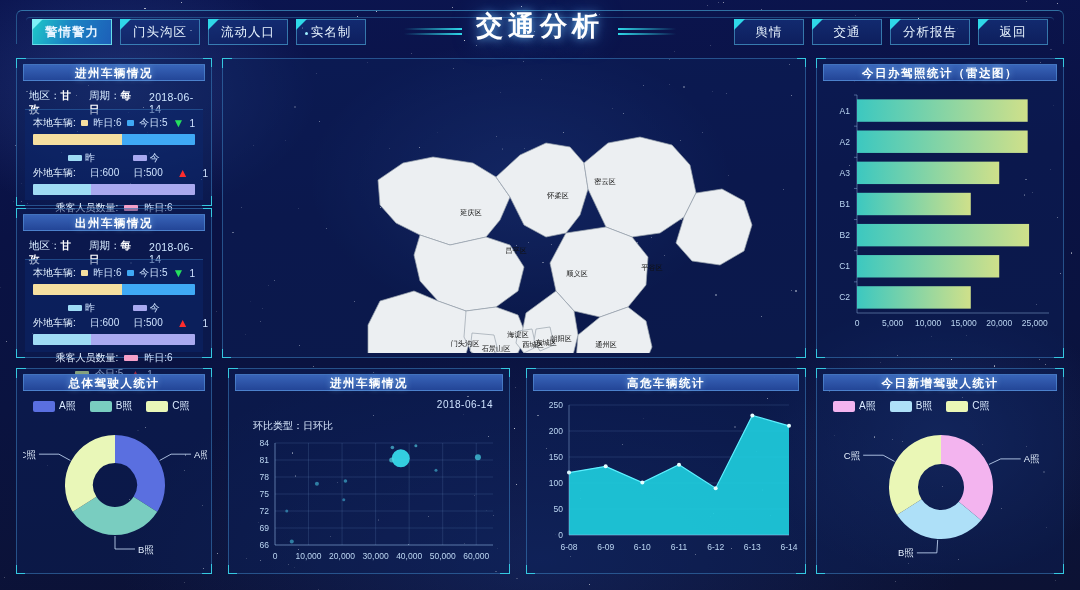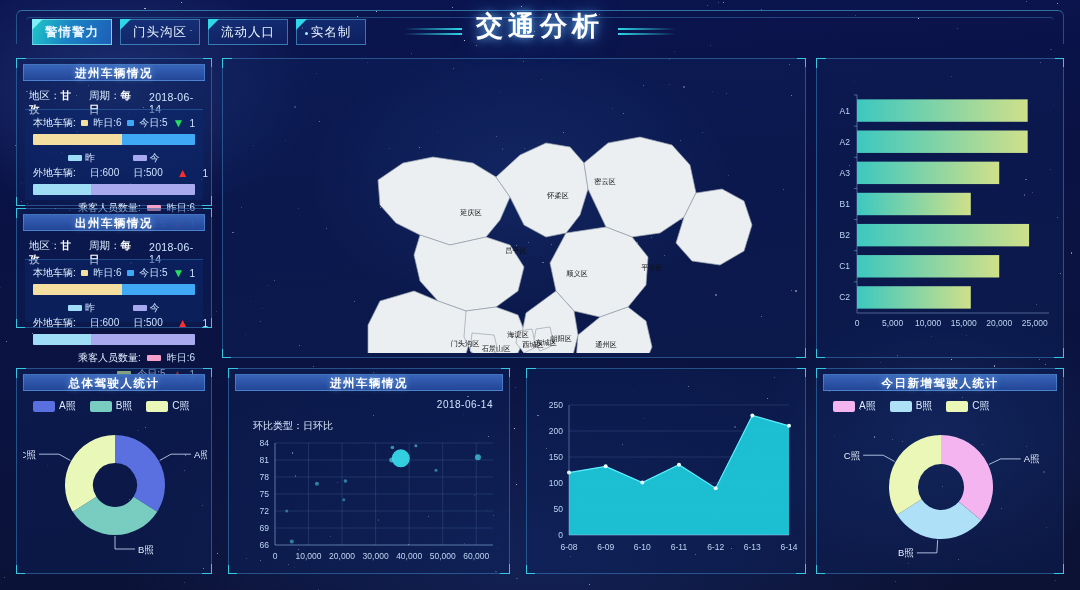--- a/index.html
+++ b/index.html
@@ -101,21 +101,21 @@
   
   .meta{display:flex;align-items:center;gap:10px;font-size:10.5px;color:#d8ecff;padding:4px 2px 3px 6px;}
   .meta b{font-weight:bold;color:#ffffff;}
   .meta .date{color:#cfe6ff;letter-spacing:.3px;}
   .statbox{
     position:absolute;left:2px;right:2px;top:24px;bottom:0;
     background:rgba(10,40,110,.45);border-top:1px solid rgba(70,150,215,.35);
     padding:6px 8px 4px 8px;
   }
   .srow{display:flex;align-items:center;font-size:10px;gap:5px;white-space:nowrap;}
-  .srow.center{justify-content:flex-end;}
+  .srow.center{justify-content:center;}
   .slabel{color:#e2f0ff;}
   .chip{display:inline-block;width:14px;height:6px;border-radius:1px;vertical-align:middle;}
   .arrow{font-size:12px;line-height:1;font-weight:bold;}
   .arrow.down{color:#25e05e;}
   .arrow.up{color:#ff2d2d;}
   .bar2{display:flex;height:11px;margin:4px 0 6px 0;border-radius:1px;overflow:hidden;}
   .bar2 span{display:block;height:100%;}
   .legline{display:flex;justify-content:center;gap:38px;font-size:10px;align-items:center;}
 
   
@@ -421,20 +421,34 @@
         <div class="navbtn">
           <span>门头沟区</span>
         </div>
         <div class="navbtn">
           <span>流动人口</span>
         </div>
         <div class="navbtn dotted">
           <span>实名制</span>
         </div>
       </div>
+    <div class="navgroup right" id="right-tabs">
+        <div class="navbtn">
+          <span>舆情</span>
+        </div>
+        <div class="navbtn">
+          <span>交通</span>
+        </div>
+        <div class="navbtn">
+          <span>分析报告</span>
+        </div>
+        <div class="navbtn">
+          <span>返回</span>
+        </div>
+      </div>
   </div>
 
   <div class="panel" style="left:16px;top:58px;width:196px;height:148px;">
     <div class="corner-tr"></div>
       <div class="corner-bl"></div>
     <div class="ptitle">进州车辆情况</div>
     <div class="pbody">
       <div class="meta">
         <span><span>地区：</span><b>甘孜</b></span>
         <span><span>周期：</span><b>每日</b></span>
@@ -477,21 +491,21 @@
         <div class="srow center" style="gap:6px;margin-top:2px">
           <span class="chip" style="background:#d8f58f"></span>
           <span>今日:5</span>
           <span class="arrow up">▲</span>
           <span>1</span>
         </div>
       </div>
     </div>
   </div>
 
-  <div class="panel" style="left:16px;top:208px;width:196px;height:120px;">
+  <div class="panel" style="left:16px;top:208px;width:196px;height:150px;">
     <div class="corner-tr"></div>
       <div class="corner-bl"></div>
     <div class="ptitle">出州车辆情况</div>
     <div class="pbody">
       <div class="meta">
         <span><span>地区：</span><b>甘孜</b></span>
         <span><span>周期：</span><b>每日</b></span>
         <span class="date">2018-06-14</span>
       </div>
       <div class="statbox">
@@ -577,20 +591,21 @@
             <text x="271" y="303" class="dlabel">房山区</text>
             <text x="330" y="303" class="dlabel">大兴区</text>
           </svg>
       </div>
     </div>
   </div>
 
   <div class="panel" style="left:816px;top:58px;width:248px;height:300px;">
     <div class="corner-tr"></div>
       <div class="corner-bl"></div>
+    <div class="ptitle">今日办驾照统计（雷达图）</div>
     <div class="pbody">
       <svg id="barsvg" width="236" height="266">
           <defs>
             <linearGradient id="bgrad" x1="0" y1="0" x2="1" y2="0">
               <stop offset="0%" stop-color="#3cc8c0"></stop>
               <stop offset="100%" stop-color="#cfe08a"></stop>
             </linearGradient>
           </defs>
           <line x1="34" y1="10" x2="34" y2="228" class="axisln"></line>
           <rect x="34" y="14.360000000000001" width="170.66666666666666" height="22.42285714285714" fill="url(#bgrad)"></rect>
@@ -700,20 +715,21 @@
           <circle cx="51.738461538461536" cy="76" r="1.5" fill="#3a9ac0" opacity="0.7"></circle>
           <circle cx="56.769230769230774" cy="106.60000000000004" r="2" fill="#3fa8c8" opacity="0.7"></circle>
           <circle cx="200.98461538461538" cy="35.19999999999999" r="1.5" fill="#3fa8c8" opacity="0.7"></circle>
         </svg>
     </div>
   </div>
 
   <div class="panel" style="left:526px;top:368px;width:280px;height:206px;">
     <div class="corner-tr"></div>
       <div class="corner-bl"></div>
+    <div class="ptitle">高危车辆统计</div>
     <div class="pbody">
       <svg id="areasvg" width="268" height="172">
           <line x1="36" y1="140" x2="256" y2="140" class="gridln"></line>
           <text x="30" y="143" class="axislbl" text-anchor="end">0</text>
           <line x1="36" y1="114" x2="256" y2="114" class="gridln"></line>
           <text x="30" y="117" class="axislbl" text-anchor="end">50</text>
           <line x1="36" y1="88" x2="256" y2="88" class="gridln"></line>
           <text x="30" y="91" class="axislbl" text-anchor="end">100</text>
           <line x1="36" y1="62" x2="256" y2="62" class="gridln"></line>
           <text x="30" y="65" class="axislbl" text-anchor="end">150</text>

